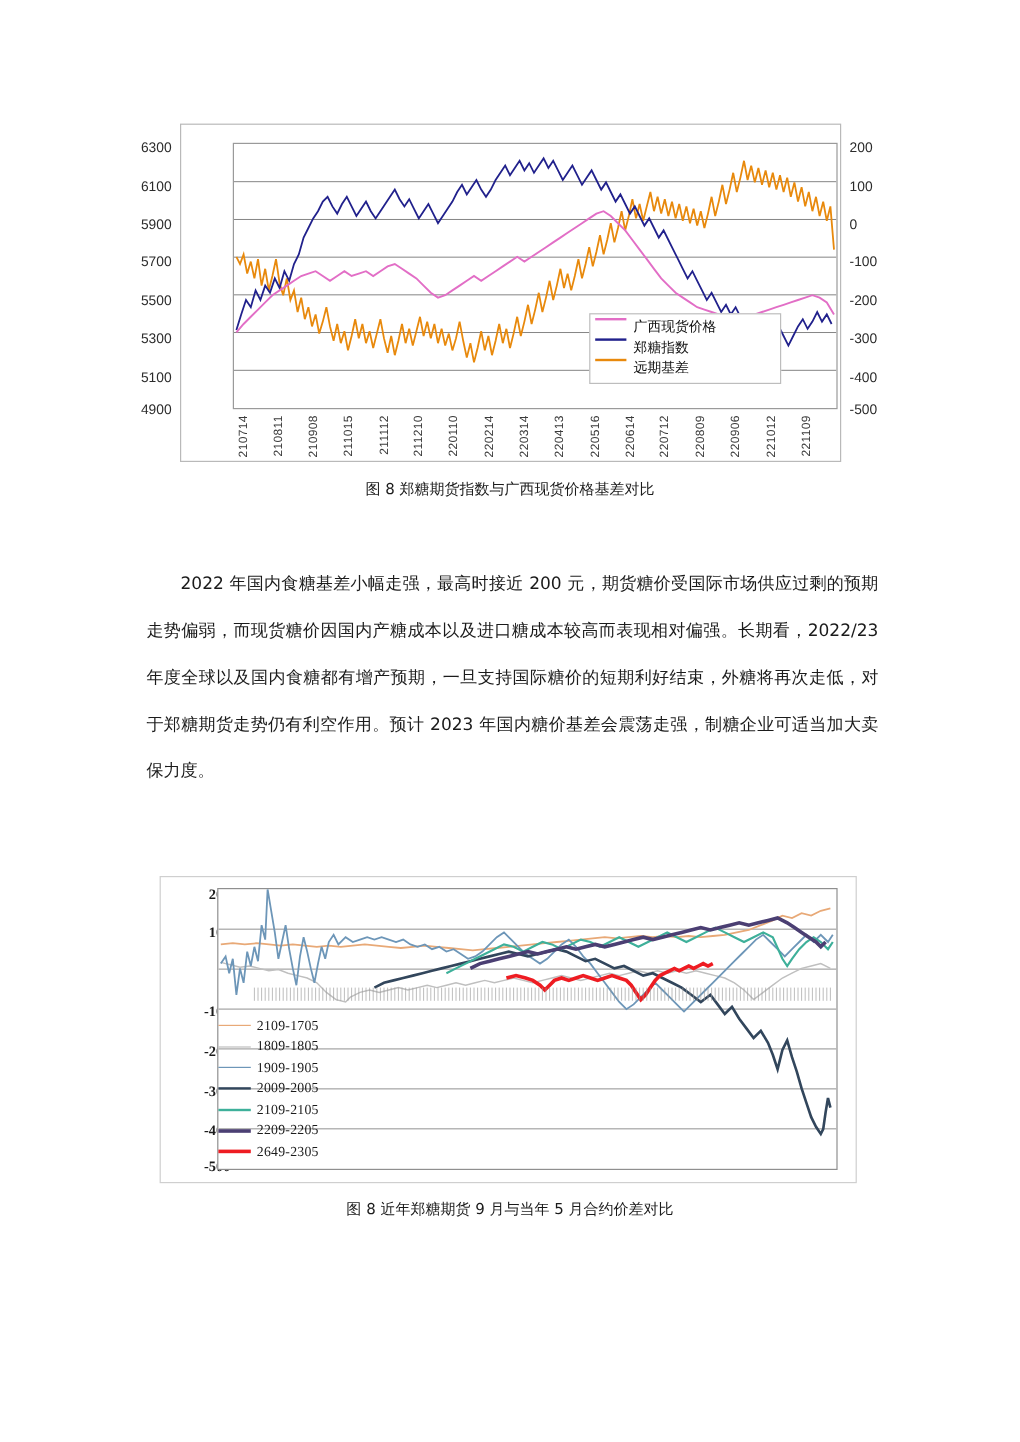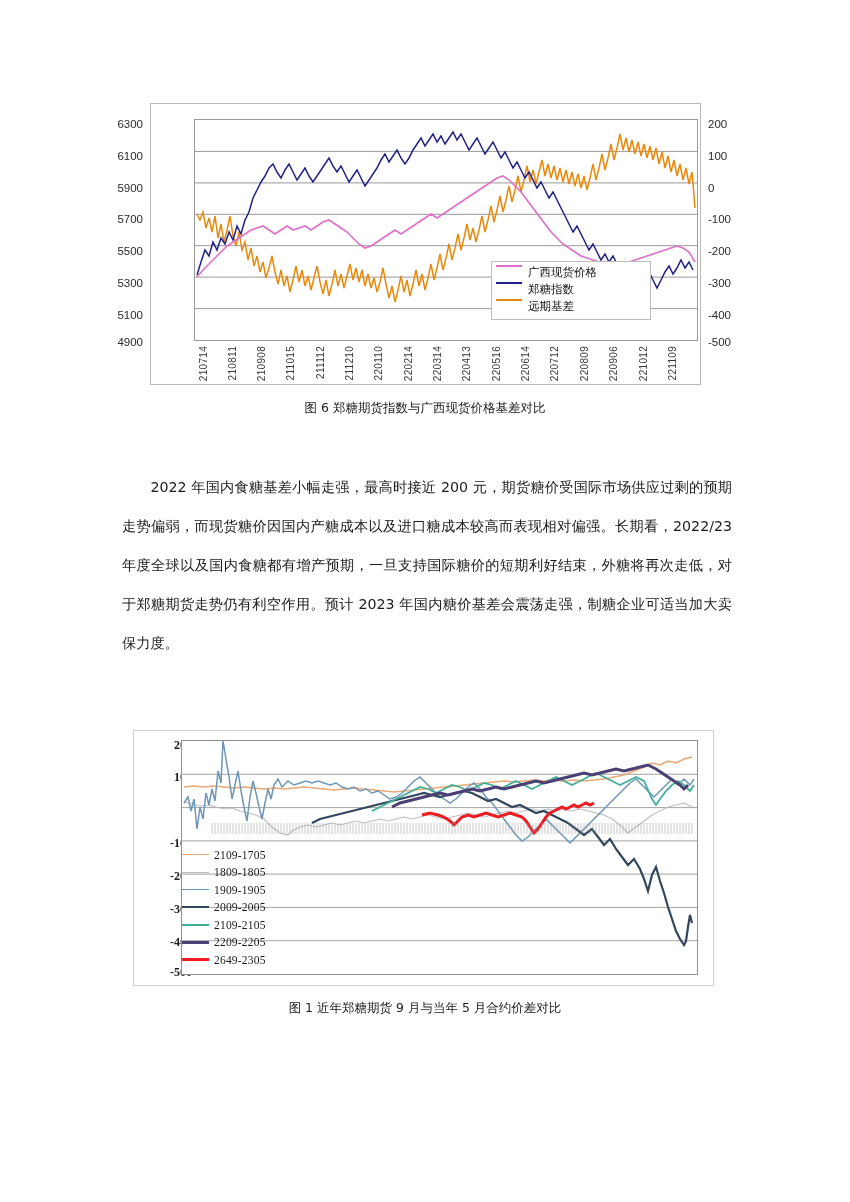--- a/index.html
+++ b/index.html
@@ -164,21 +164,21 @@
         <span class="swatch" style="border-top-color:#21218c;"></span>
         <span class="lbl">郑糖指数</span>
       </div>
       <div class="row">
         <span class="swatch" style="border-top-color:#e8890c;"></span>
         <span class="lbl">远期基差</span>
       </div>
     </div>
   </div>
 
-  <div class="caption" style="top:400px;">图 6   郑糖期货指数与广西现货价格基差对比</div>
+  <div class="caption" style="top:400px;">图 8   郑糖期货指数与广西现货价格基差对比</div>
 
   <div id="body-text">
     <p>2022 年国内食糖基差小幅走强，最高时接近 200 元，期货糖价受国际市场供应过剩的预期走势偏弱，而现货糖价因国内产糖成本以及进口糖成本较高而表现相对偏强。长期看，2022/23 年度全球以及国内食糖都有增产预期，一旦支持国际糖价的短期利好结束，外糖将再次走低，对于郑糖期货走势仍有利空作用。预计 2023 年国内糖价基差会震荡走强，制糖企业可适当加大卖保力度。</p>
   </div>
 
   <div id="fig7-frame">
 
     <div class="f7-ylabel" style="top:9px;">200</div>
     <div class="f7-ylabel" style="top:41px;">100</div>
     <div class="f7-ylabel" style="top:74px;">0</div>
@@ -419,15 +419,15 @@
         <span class="swatch" style="border-top:3.2px solid #4b3f73;"></span>
         <span class="lbl">2209-2205</span>
       </div>
       <div class="row">
         <span class="swatch" style="border-top:3.2px solid #ee1c22;"></span>
         <span class="lbl">2649-2305</span>
       </div>
     </div>
   </div>
 
-  <div class="caption" style="top:1000px;">图 1 近年郑糖期货 9 月与当年 5 月合约价差对比</div>
+  <div class="caption" style="top:1000px;">图 8 近年郑糖期货 9 月与当年 5 月合约价差对比</div>
 
 </div>
 
 </body></html>

